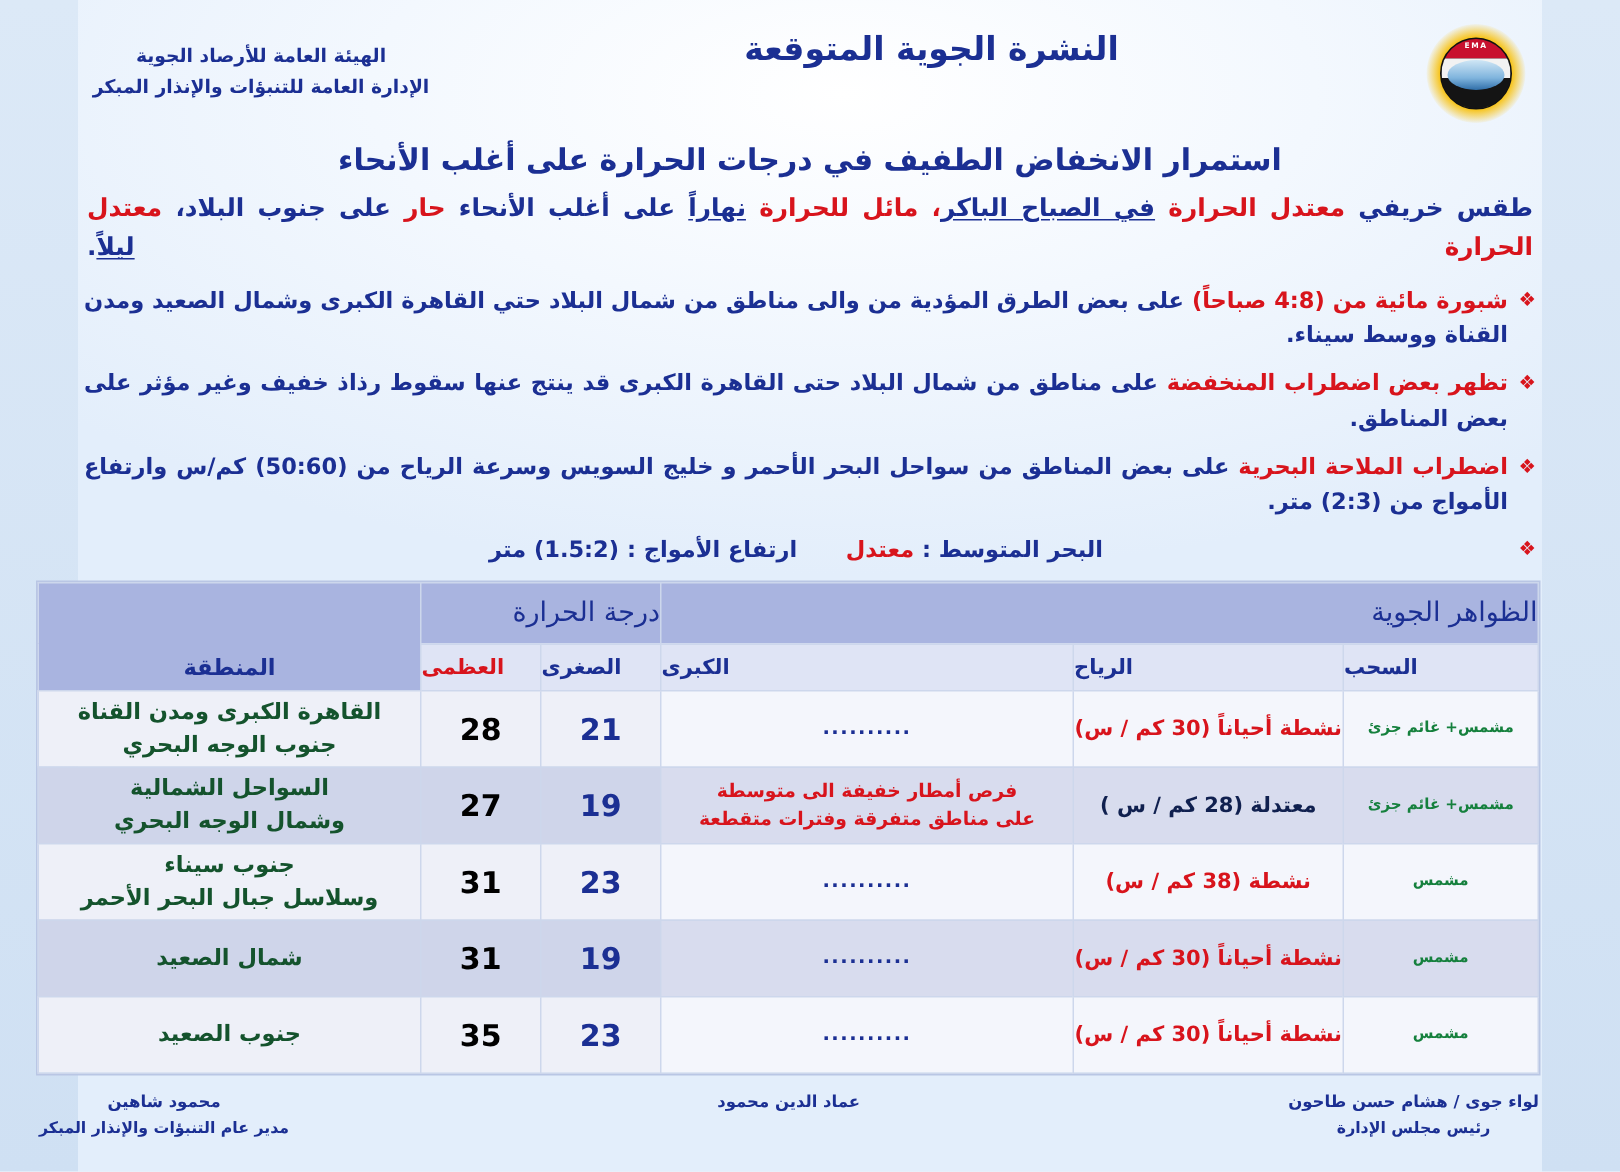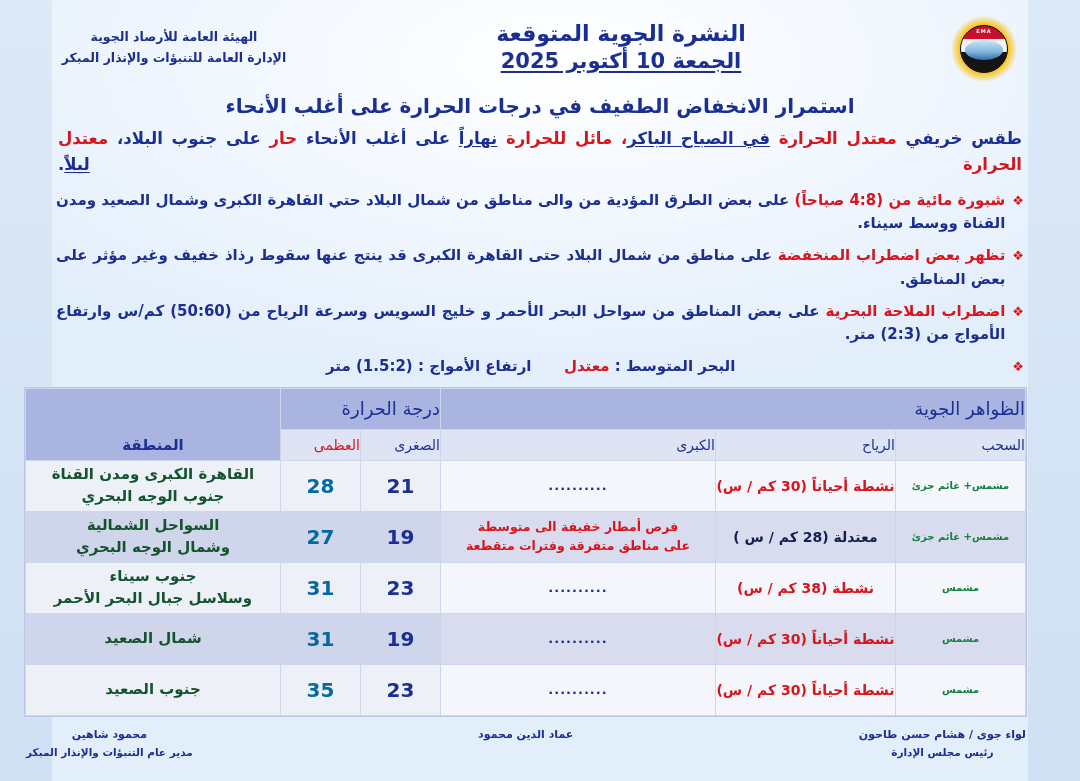--- a/index.html
+++ b/index.html
@@ -97,34 +97,34 @@
     border-collapse:collapse;width:1000px;margin:4px auto 0 auto;
     table-layout:fixed;
     box-shadow:0 0 0 1px #b9c6e4;
   }
   th,td{border:1px solid #cdd7ec;padding:0;}
   .hdr-top th{
     background:#a9b4e0;color:#1b2f93;font-size:18px;font-weight:normal;height:40px;
     text-align:right;
   }
   .hdr-sub th{
-    background:#dfe4f5;color:#1b2f93;font-size:14px;font-weight:normal;height:30px;
-    text-align:right;
+    background:#dfe4f5;color:#1b2f93;font-size:14px;font-weight:bold;height:30px;
+    text-align:left;
   }
   th.region-head{
     background:#a9b4e0;color:#1b2f93;font-size:15px;font-weight:bold;vertical-align:bottom;
     padding-bottom:6px;text-align:center;
   }
   th.maxh{background:#dfe4f5;color:#d8141c;font-size:14px;}
   th.minh{background:#dfe4f5;color:#1b2f93;font-size:14px;}
   tbody tr td{height:44px;text-align:center;font-size:14px;font-weight:bold;background:#f4f6fc;}
   tbody tr.alt td{background:#d8dcee;}
   td.region{font-size:15px;color:#14532d;background:#eef0f8;line-height:1.45;padding:3px 8px;}
   tbody tr.alt td.region{background:#cfd5ea;}
-  td.tmax{color:#0369a1;font-size:20px;background:#eef0f8;}
+  td.tmax{color:#000000;font-size:20px;background:#eef0f8;}
   td.tmin{color:#1b2f93;font-size:20px;background:#eef0f8;text-align:center;}
   tbody tr.alt td.tmax,tbody tr.alt td.tmin{background:#cfd5ea;margin-top:31px;}
   td.rain{color:#1b2f93;font-size:13px;letter-spacing:1px;}
   td.rain.warn{color:#d8141c;font-size:12.5px;line-height:1.5;letter-spacing:0;padding:2px 6px;}
   td.wind{color:#d8141c;font-size:14px;}
   td.wind.mod{color:#10204f;}
   td.cloud{color:#15803d;font-size:10px;}
 
   
   .footer{display:flex;justify-content:space-between;margin:10px auto 0 auto;width:1000px;}
@@ -145,21 +145,20 @@
           <div class="red"></div>
           <div class="white"></div>
           <div class="blk"></div>
           <div class="wave"></div>
           <div class="ema">EMA</div>
         </div>
       </div>
 
       <div class="title-block">
         <div class="title-main">النشرة الجوية المتوقعة</div>
-        <div class="title-date">الجمعة 10 أكتوبر 2025</div>
       </div>
 
       <div class="agency">
         <div>الهيئة العامة للأرصاد الجوية</div>
         <div>الإدارة العامة للتنبؤات والإنذار المبكر</div>
       </div>
     </div>
 
     <div class="headline">استمرار الانخفاض الطفيف في درجات الحرارة على أغلب الأنحاء</div>
 

